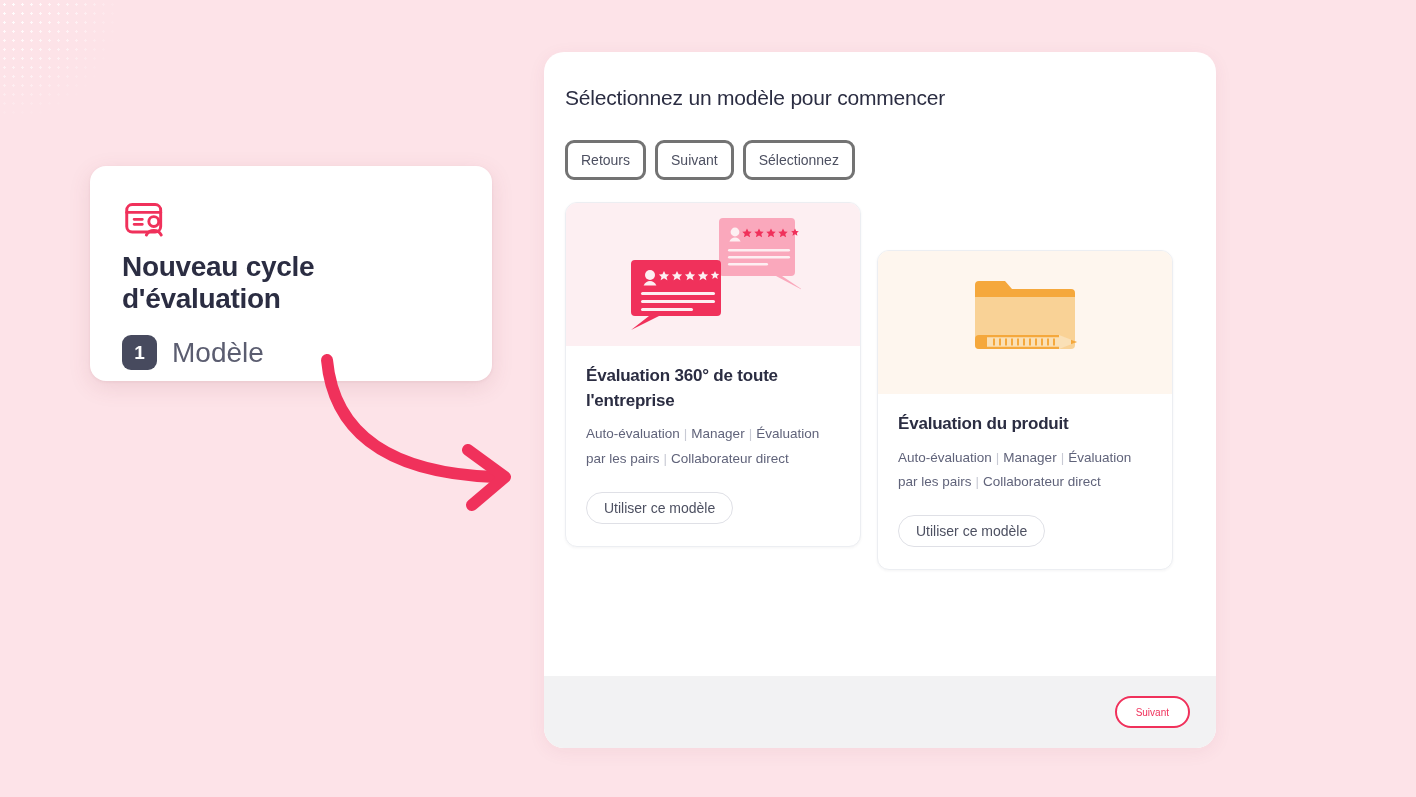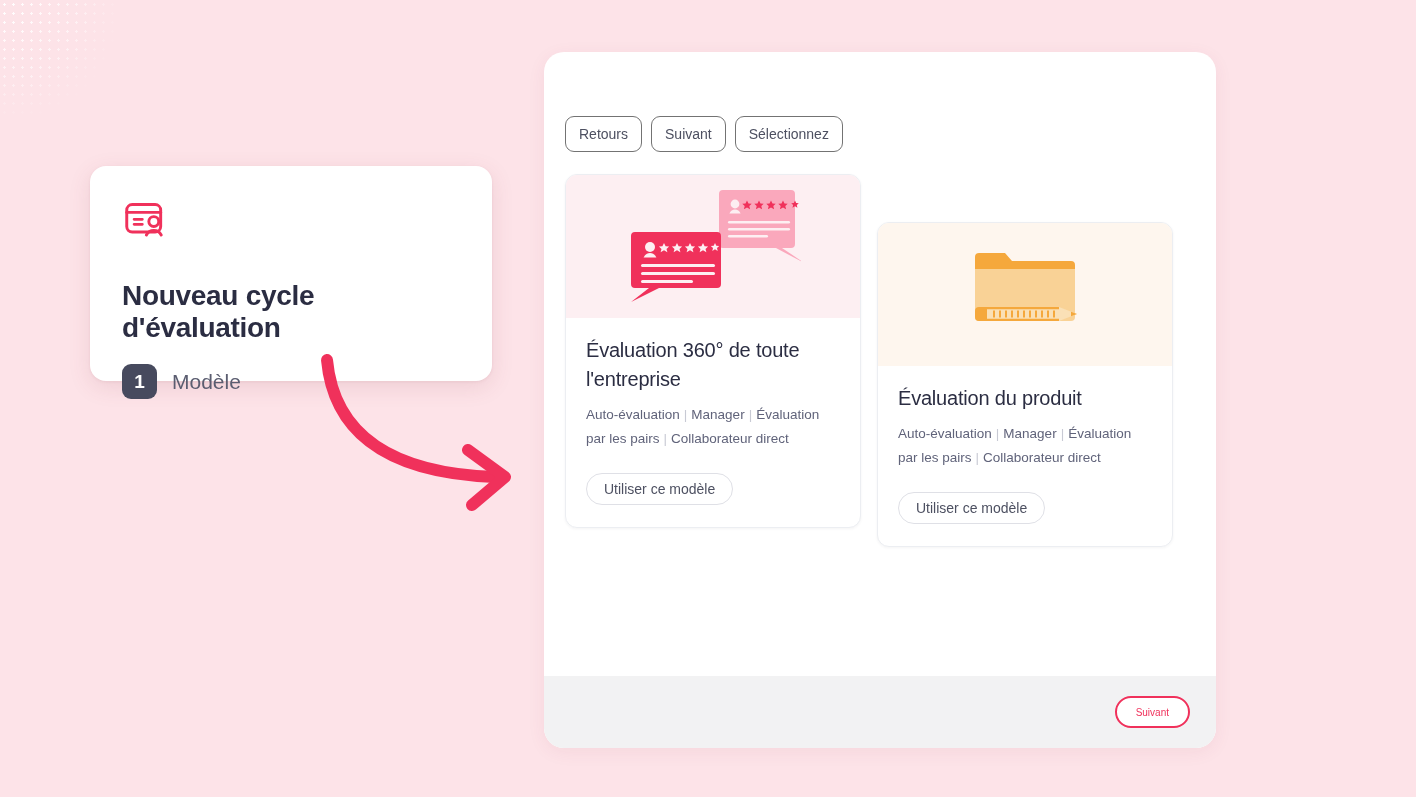--- a/index.html
+++ b/index.html
@@ -30,21 +30,21 @@
     position: absolute;
     left: 90px; top: 166px;
     width: 402px; height: 215px;
     background: #ffffff;
     border-radius: 16px;
     box-shadow: 0 6px 22px rgba(140, 60, 80, .13), 0 1px 3px rgba(140,60,80,.08);
     padding: 34px 32px 0 32px;
   }
   .badge-icon { width: 48px; height: 44px; display: block; }
   .step-title {
-    margin-top: 36px;
+    margin-top: 7px;
     font-size: 28px;
     font-weight: bold;
     color: #2b2d42;
     letter-spacing: -.3px;
   }
   .step-row {
     margin-top: 20px;
     display: flex;
     align-items: center;
     gap: 15px;
@@ -54,21 +54,21 @@
     border-radius: 9px;
     background: #474a5e;
     color: #ffffff;
     font-size: 19px;
     font-weight: bold;
     display: flex;
     align-items: center;
     justify-content: center;
   }
   .step-label {
-    font-size: 21px;
+    font-size: 28px;
     color: #5b5d70;
   }
 
   
   .arrow-wrap {
     position: absolute;
     left: 300px; top: 345px;
     width: 230px; height: 180px;
     pointer-events: none;
   }
@@ -91,21 +91,21 @@
     letter-spacing: -.2px;
   }
 
   .chips {
     margin-top: 30px;
     display: flex;
     gap: 9px;
     align-items: center;
   }
   .chip {
-    border: 1px solid #737373;
+    border: 3px solid #737373;
     border-radius: 9px;
     background: #fff;
     height: 31px;
     padding: 17px 13px;
     display: flex;
     align-items: center;
     gap: 8px;
     font-size: 14px;
     color: #4d5061;
     font-family: "Liberation Sans", sans-serif;
@@ -138,22 +138,22 @@
     display: flex;
     align-items: center;
     justify-content: center;
   }
   .thumb.pink { background: #FDEFF2; }
   .thumb.cream { background: #FEF6EE; }
 
   .tbody { padding: 18px 20px 22px 20px; }
 
   .tname {
-    font-size: 20px;
-    font-weight: normal;
+    font-size: 17px;
+    font-weight: bold;
     color: #2b2d42;
     line-height: 1.45;
     letter-spacing: -.2px;
   }
   .ttags {
     margin-top: 9px;
     font-size: 13.5px;
     color: #60637a;
     line-height: 1.8;
   }
@@ -232,20 +232,21 @@
 <div class="arrow-wrap">
   <svg width="230" height="180" viewBox="0 0 230 180" fill="none" xmlns="http://www.w3.org/2000/svg">
     <path d="M27 15 C 33 80, 78 128, 195 132" stroke="#F0315B" stroke-width="12" stroke-linecap="round" fill="none"></path>
     <path d="M168 105 L 205 132 L 172 160" stroke="#F0315B" stroke-width="12" stroke-linecap="round" stroke-linejoin="round" fill="none"></path>
   </svg>
 </div>
 
 <div class="panel">
   <div class="panel-body">
 
+    <div class="panel-title">Sélectionnez un modèle pour commencer</div>
 
     <div class="chips">
 
       <button class="chip">
         <span>Retours</span>
       </button>
 
       <button class="chip">
         <span>Suivant</span>
       </button>

